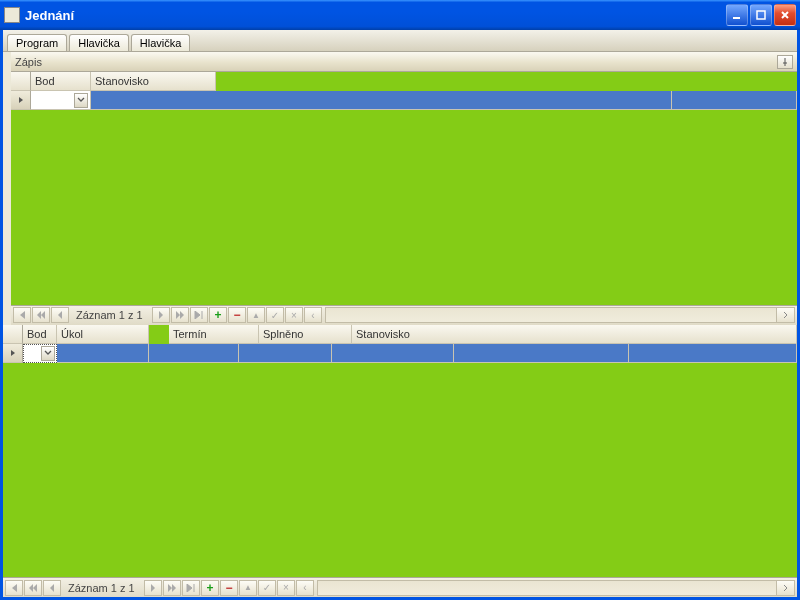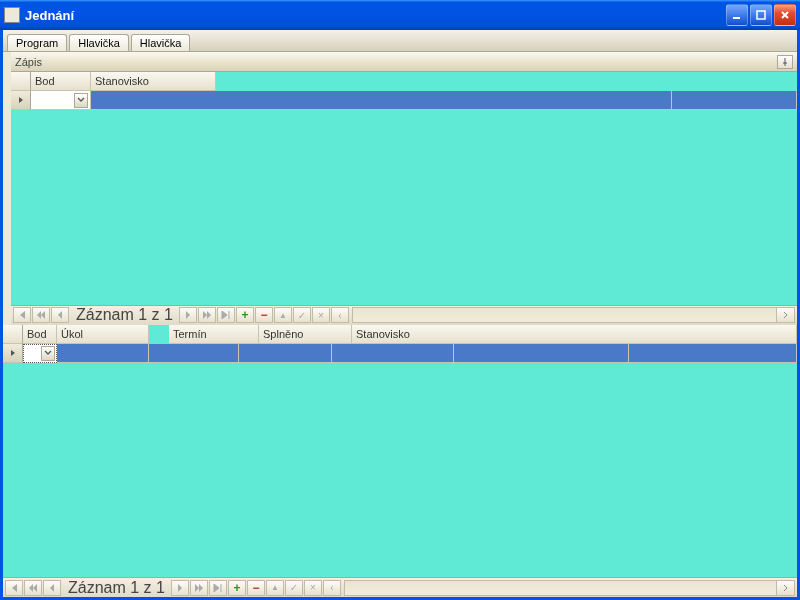--- a/index.html
+++ b/index.html
@@ -89,21 +89,21 @@
   .pinbtn {
     width: 16px; height: 14px;
     border: 1px solid #aca899;
     background: linear-gradient(to bottom, #fff, #e5e0cc);
     display: flex; align-items: center; justify-content: center;
     cursor: pointer;
   }
   
   .grid {
     flex: 1;
-    background: #5eead4;
+    background: #84cc16;
     overflow: hidden;
     display: flex;
     flex-direction: column;
   }
   .grid-headrow { display: flex; }
   .grid-row { display: flex; }
   .gh, .gc {
     border-right: 1px solid #c9c4b1;
     border-bottom: 1px solid #c9c4b1;
     height: 19px;
@@ -155,24 +155,23 @@
     display: flex; align-items: center; justify-content: center;
     margin-right: 1px;
     cursor: pointer;
     color: #555;
     font-size: 10px;
   }
   .nbtn.disabled { color: #aaa; cursor: default; }
   .nbtn svg { display:block; }
   .nrec {
     padding: 0 6px;
-    font-size: 16px;
+    font-size: 11px;
     color: #444;
     min-width: 82px;
-    text-align: center;
   }
   .ntrack {
     flex: 1;
     height: 16px;
     border: 1px solid #c2bca7;
     background: linear-gradient(to bottom, #eae5d2, #f0ecdc);
     margin-left: 2px;
     display: flex;
     justify-content: flex-end;
   }

